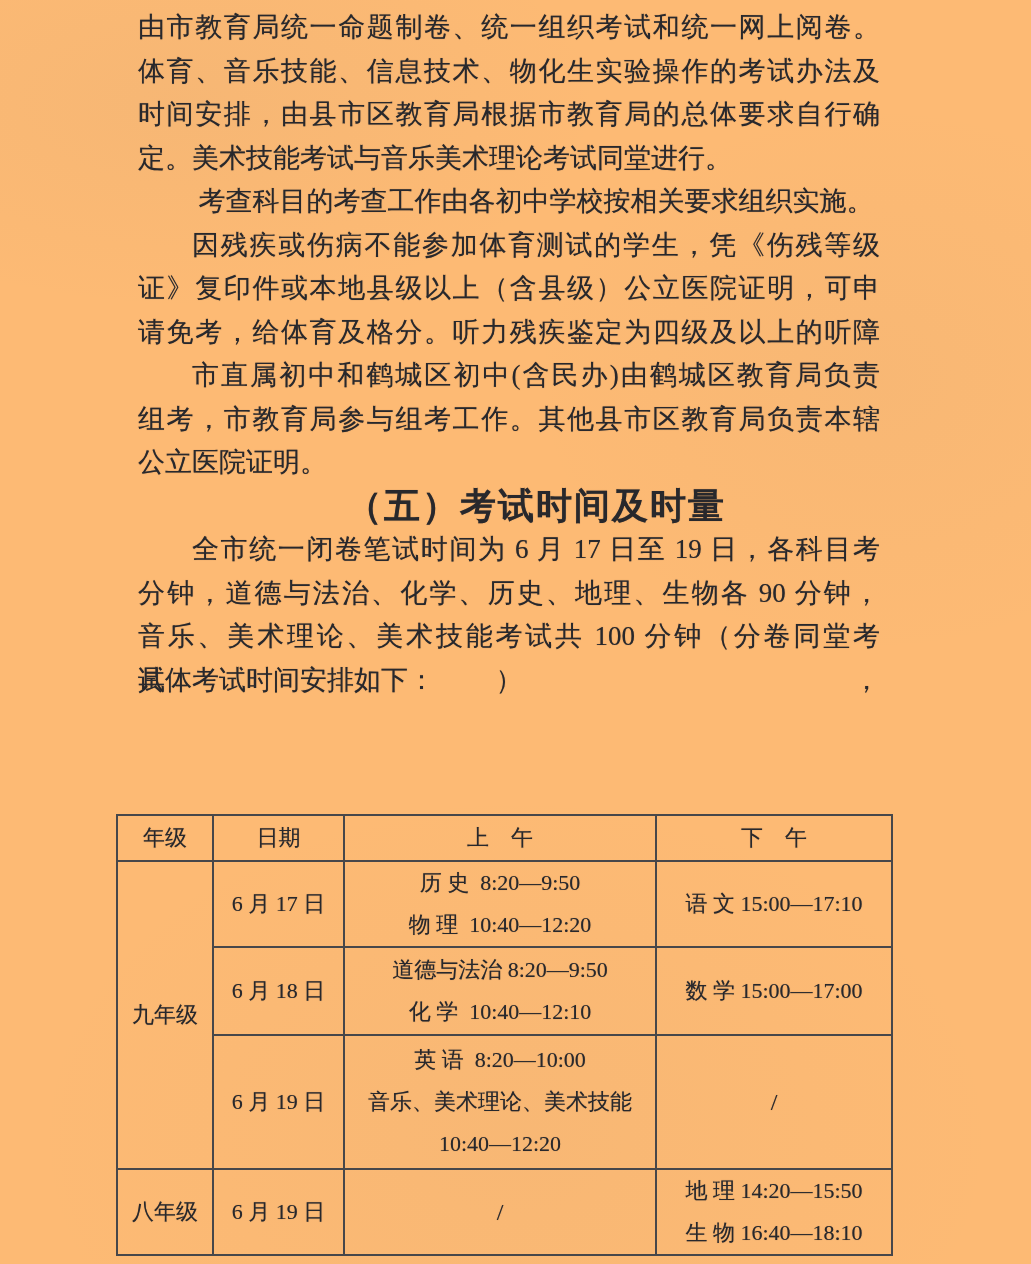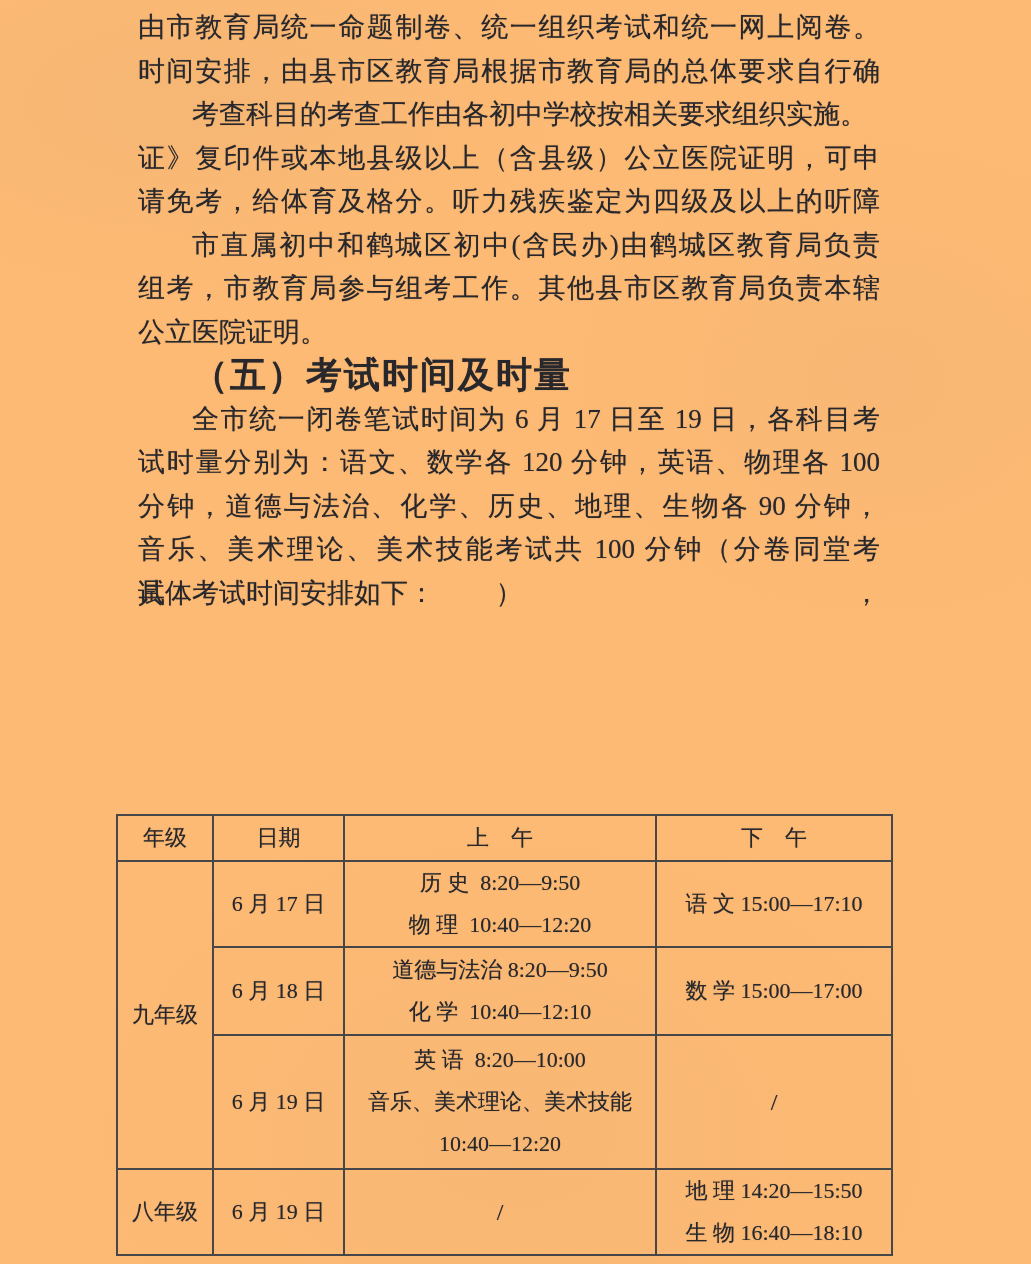--- a/index.html
+++ b/index.html
@@ -23,21 +23,21 @@
     position:absolute; left:138px; top:6px; width:742px;
   }
   .ln {
     font-size:27px;
     height:43.5px;
     line-height:43.5px;
     white-space:normal;
     text-shadow:0 0 0.8px rgba(40,40,45,0.55);
   }
   .ln.j { text-align:justify; text-align-last:justify; }
-  .ln.i { text-indent:54px; }
+  .ln.i { text-indent:54px;text-align:center; }
   .ln.b { font-weight:bold; font-size:36px; letter-spacing:2px; }
 
   table.sched {
     position:absolute; left:116px; top:814px;
     width:775px;
     border-collapse:collapse; table-layout:fixed;
     font-size:22px;
     color:#28282c;
   }
   table.sched td {
@@ -55,30 +55,32 @@
   .slash { font-size:24px; }
 </style>
 </head>
 <body>
 
 <div class="page">
   <div class="texture"></div>
 
   <div class="doc">
     <div class="ln j">由市教育局统一命题制卷、统一组织考试和统一网上阅卷。</div>
+    <div class="ln j">体育、音乐技能、信息技术、物化生实验操作的考试办法及</div>
     <div class="ln j">时间安排，由县市区教育局根据市教育局的总体要求自行确</div>
+    <div class="ln">定。美术技能考试与音乐美术理论考试同堂进行。</div>
     <div class="ln i">考查科目的考查工作由各初中学校按相关要求组织实施。</div>
+    <div class="ln i j">因残疾或伤病不能参加体育测试的学生，凭《伤残等级</div>
     <div class="ln j">证》复印件或本地县级以上（含县级）公立医院证明，可申</div>
     <div class="ln j">请免考，给体育及格分。听力残疾鉴定为四级及以上的听障</div>
     <div class="ln i j">市直属初中和鹤城区初中(含民办)由鹤城区教育局负责</div>
     <div class="ln j">组考，市教育局参与组考工作。其他县市区教育局负责本辖</div>
     <div class="ln">公立医院证明。</div>
     <div class="ln i b">（五）考试时间及时量</div>
     <div class="ln i j">全市统一闭卷笔试时间为 6 月 17 日至 19 日，各科目考</div>
-    <div class="ln j">试时量分别为：语文、数学各 120 分钟，英语、物理各 100</div>
     <div class="ln j">分钟，道德与法治、化学、历史、地理、生物各 90 分钟，</div>
     <div class="ln j">音乐、美术理论、美术技能考试共 100 分钟（分卷同堂考试），</div>
     <div class="ln">具体考试时间安排如下：</div>
   </div>
 
   <table class="sched">
     <colgroup>
       <col style="width:96px">
       <col style="width:131px">
       <col style="width:312px">

